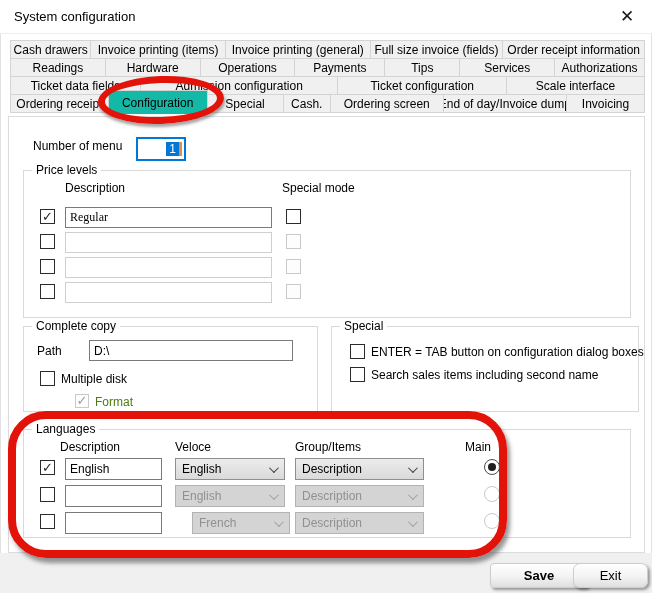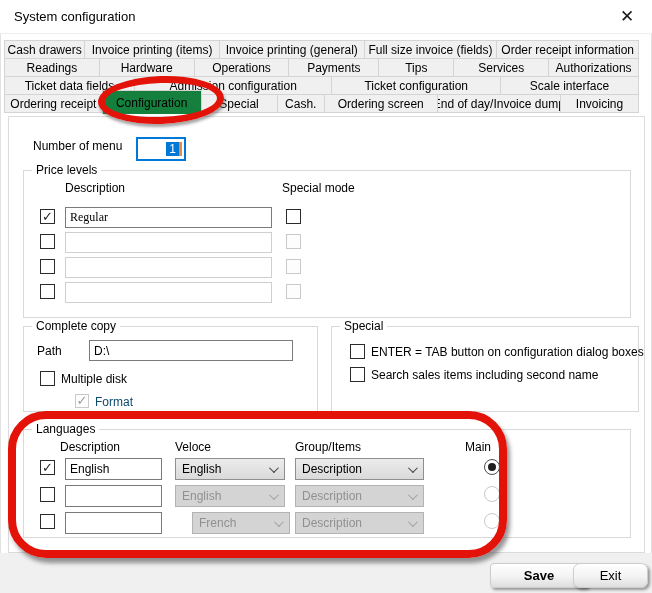--- a/index.html
+++ b/index.html
@@ -9,36 +9,36 @@
             box-shadow: inset 0 0 0 1px #e2e2e2; }
 
   
   .titlebar { position:absolute; left:0; top:0; width:652px; height:34px; background:#fff;
               border-bottom:1px solid #ededed; }
   .title { position:absolute; left:14px; top:9px; font-size:13px; }
   .close-btn { position:absolute; right:13px; top:5px; width:24px; height:24px;
                font-size:17px; line-height:24px; text-align:center; color:#1a1a1a; cursor:default; }
 
   
-  .tabstrip { position:absolute; left:4px; top:40px; width:635px; }
+  .tabstrip { position:absolute; left:10px; top:40px; width:635px; }
   .tabrow { display:flex; width:100%; height:19px; }
   .tabrow + .tabrow { margin-top:-1px; }
   .tab { flex:1 0 0; background:#f0f0f0; border:1px solid #d4d4d4; margin-left:-1px;
          display:flex; align-items:center; justify-content:center;
          font-size:12px; white-space:nowrap; overflow:hidden; cursor:default; }
   .tab:first-child { margin-left:0; }
-  .tab.active { position:relative; z-index:6; background:#15803d; border-bottom:none;
+  .tab.active { position:relative; z-index:6; background:#14b8a6; border-bottom:none;
                 margin-top:-4px; height:24px; }
 
   
   .content { position:absolute; left:8px; top:116px; width:637px; height:437px;
              background:#fff; border:1px solid #dcdcdc; z-index:1; }
 
   .lbl { position:absolute; white-space:nowrap; }
-  .lbl.disabled { color:#0c4a6e; }
+  .lbl.disabled { color:#4d7c0f; }
 
   .groupbox { position:absolute; border:1px solid #d9d9d9; background:#fff; }
   .gb-title { position:absolute; top:-8px; left:8px; background:#fff; padding:0 4px; font-size:12px; }
 
   
   .text-input { position:absolute; background:#fff; border:1px solid #7a7a7a;
                 display:flex; align-items:center; padding:0 4px; overflow:hidden; }
   .text-input.disabled { border-color:#cfcfcf; }
   .text-input.focused { border:2px solid #0078d7; justify-content:flex-end; padding:0 2px; }
   .selection { background:#0078d7; color:#fff; padding:0 3px; }

